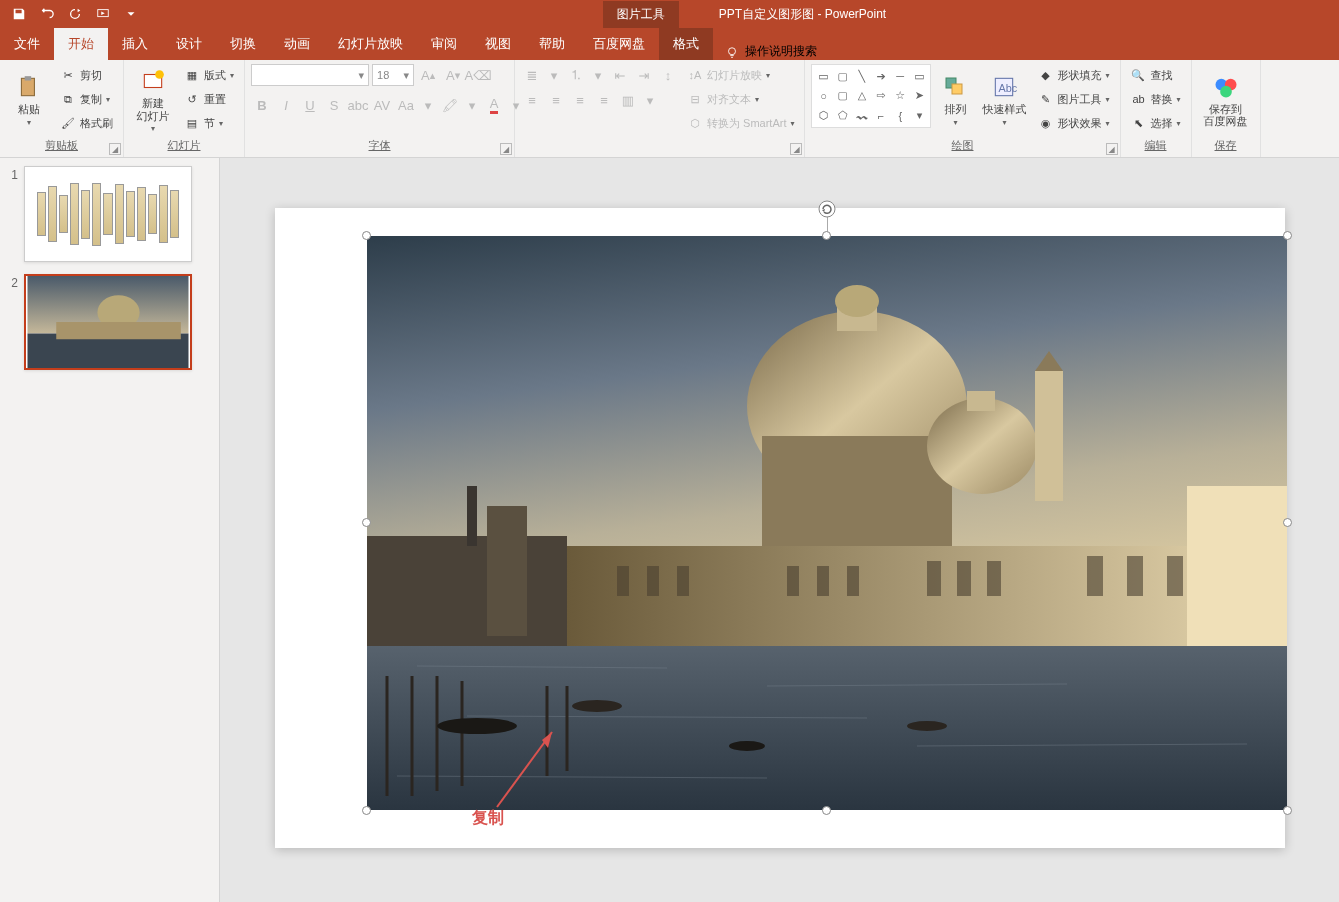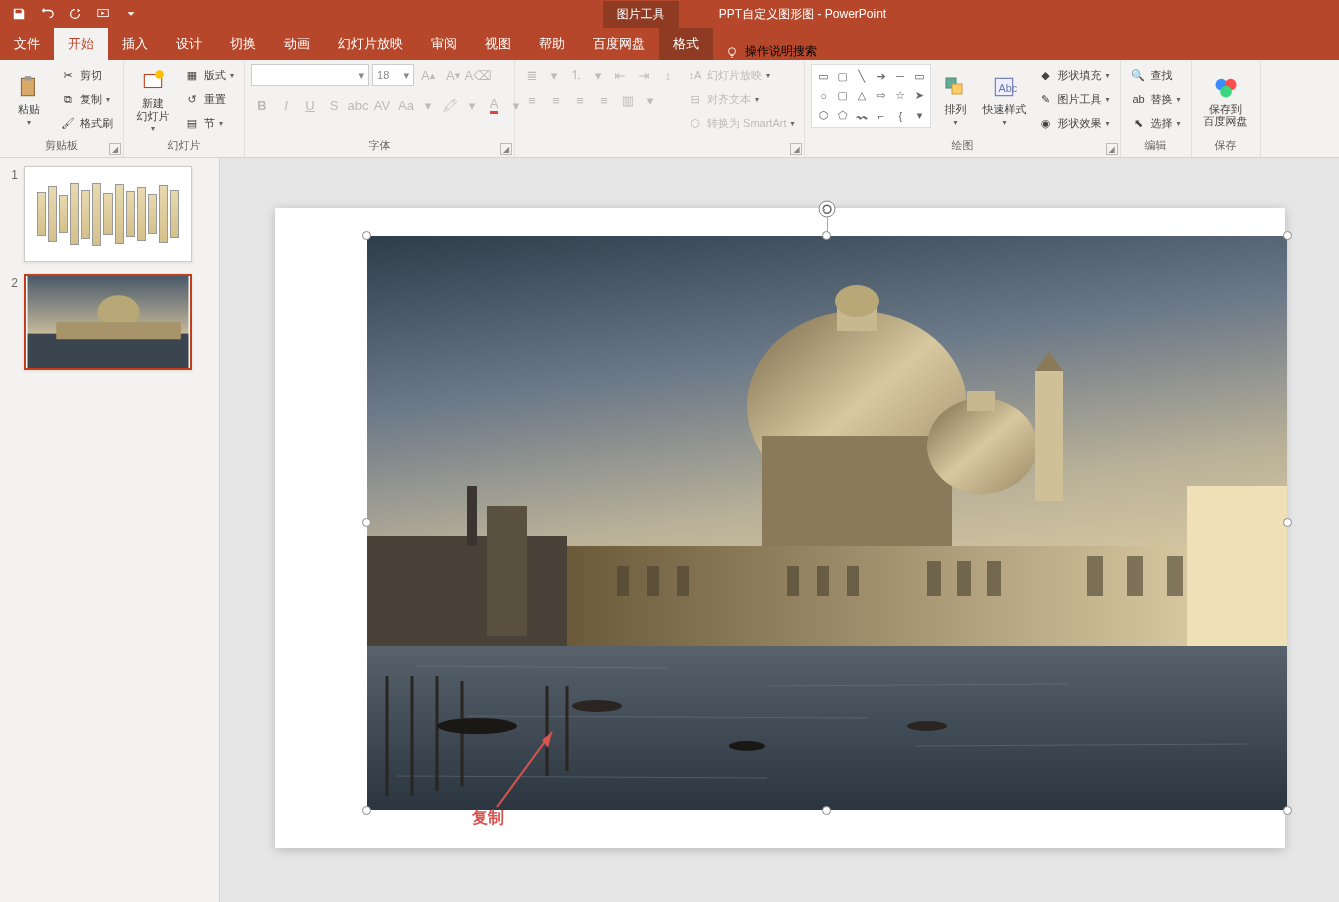--- a/index.html
+++ b/index.html
@@ -19,21 +19,21 @@
 .tab { padding: 7px 14px; cursor: pointer; }
 .tab.active { background: #f3f2f1; color: #b7472a; }
 .tab.context { background: #8f3a22; }
 .tell-me { display: flex; align-items: flex-end; gap: 6px; padding: 0 12px; color: #000000; font-size: 12px; }
 .tell-me svg { width: 14px; height: 14px; }
 
 
 .ribbon { background: #f3f2f1; height: 98px; display: flex; border-bottom: 1px solid #d4d4d4; }
 .group { border-right: 1px solid #e1e1e1; padding: 4px 6px 2px; display: flex; flex-direction: column; position: relative; }
 .group-content { flex: 1; display: flex; align-items: flex-start; gap: 4px; }
-.group-label { text-align: center; font-size: 11px; color: #666; padding: 2px 0; }
+.group-label { text-align: center; font-size: 11px; color: #666; padding: 2px 0; text-decoration: underline; }
 .dlg-launcher { position: absolute; right: 2px; bottom: 2px; width: 12px; height: 12px; border: 1px solid #bbb; font-size: 8px; display: flex; align-items: center; justify-content: center; color: #888; cursor: pointer; }
 
 .big-btn { display: flex; flex-direction: column; align-items: center; justify-content: center; width: 46px; height: 72px; font-size: 11px; color: #444; cursor: pointer; gap: 2px; }
 .big-btn .ico { width: 28px; height: 28px; display: flex; align-items: center; justify-content: center; }
 .big-btn .lbl { text-align: center; line-height: 1.1; }
 .drop-caret { font-size: 8px; color: #666; }
 
 .small-stack { display: flex; flex-direction: column; gap: 2px; }
 .small-btn { display: flex; align-items: center; gap: 4px; font-size: 11px; color: #444; padding: 2px 4px; cursor: pointer; height: 22px; }
 .small-btn .ico { width: 16px; height: 16px; display: flex; align-items: center; justify-content: center; }

